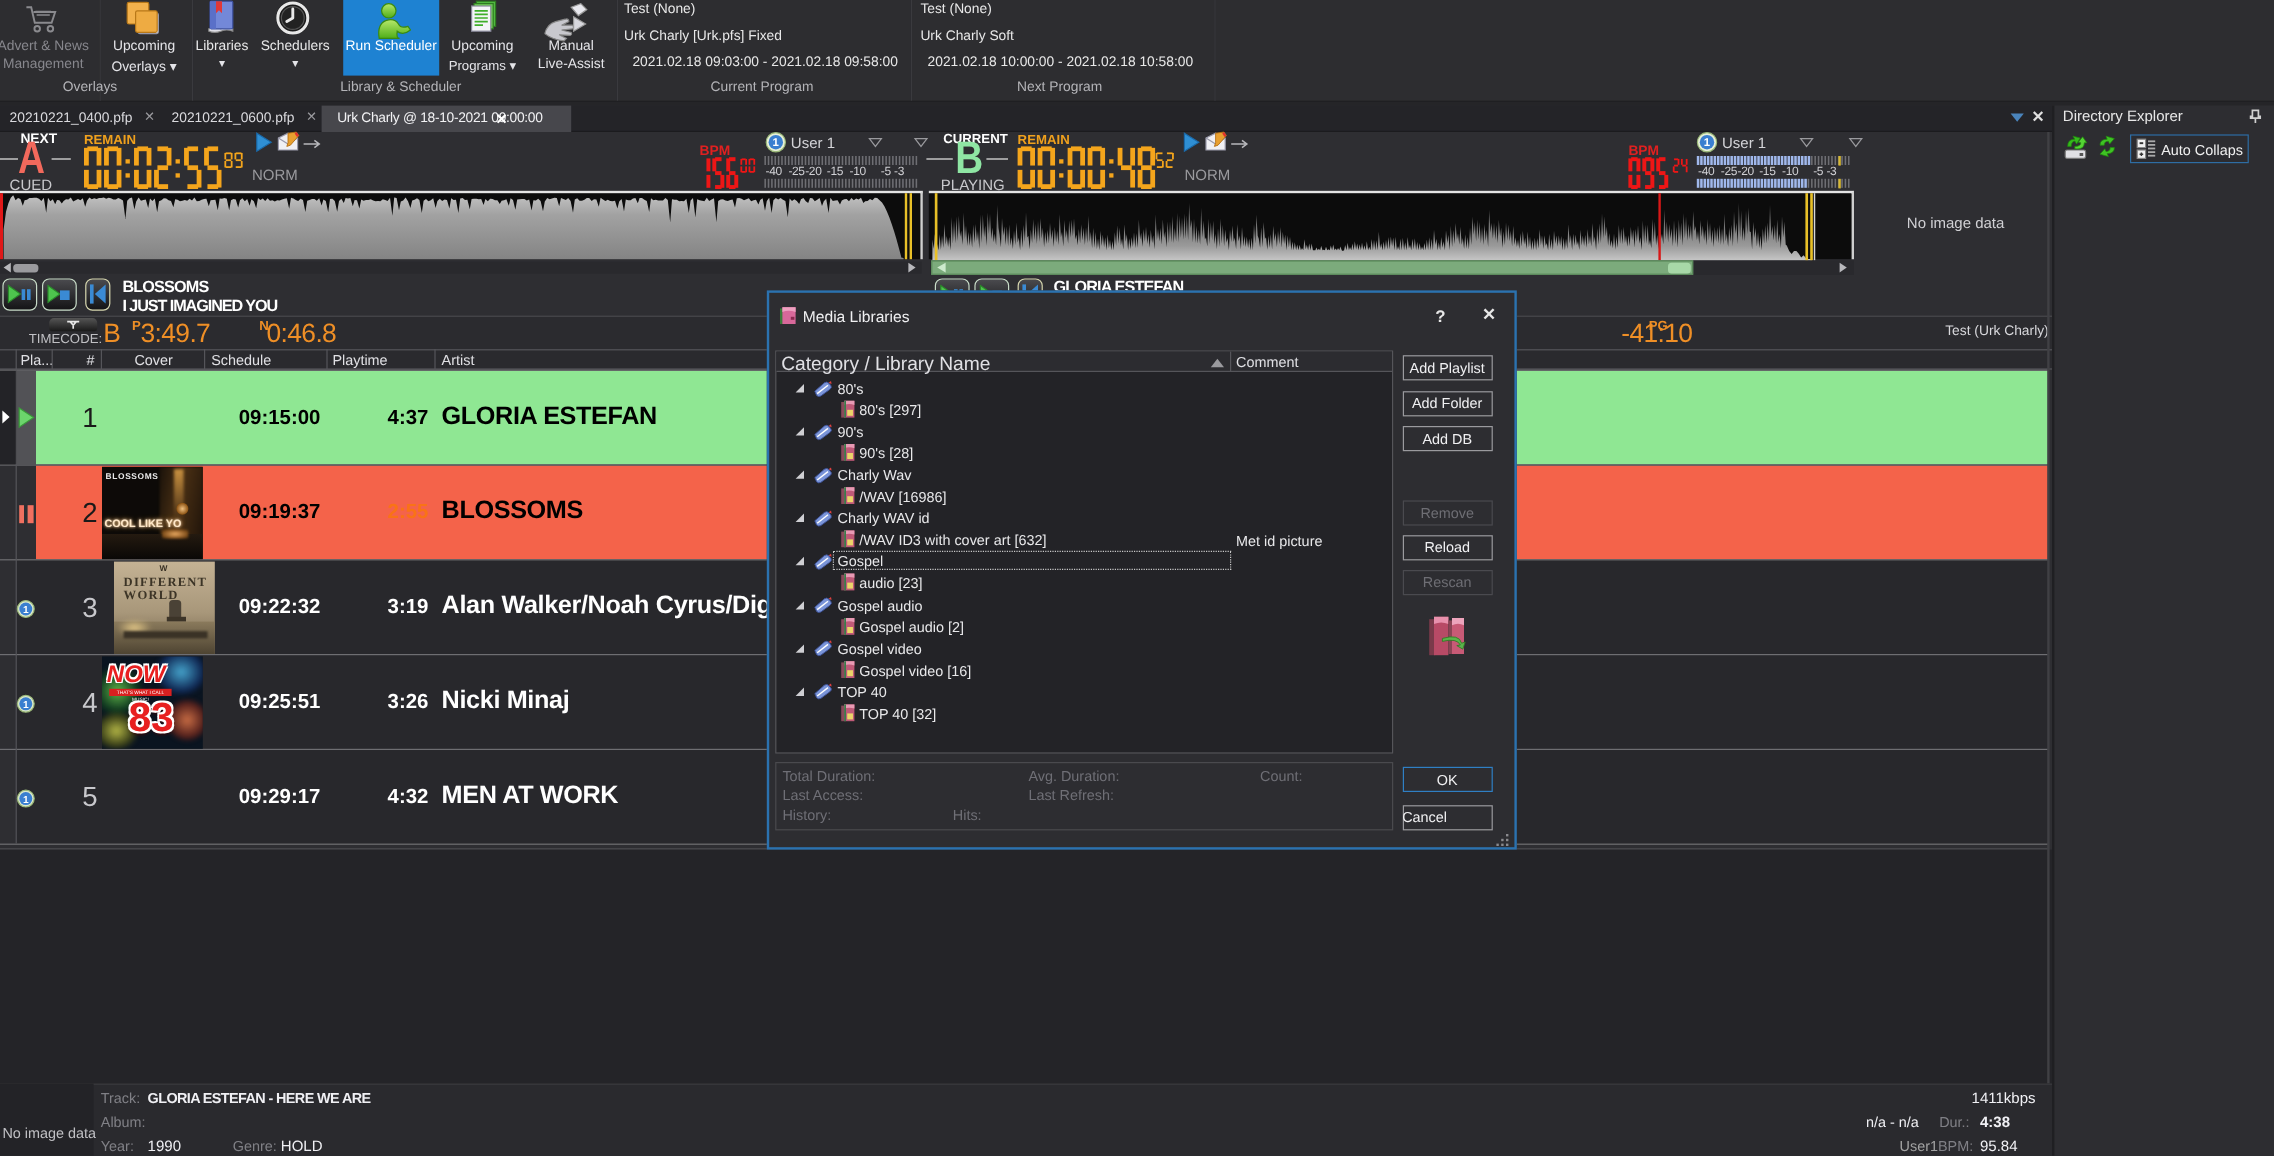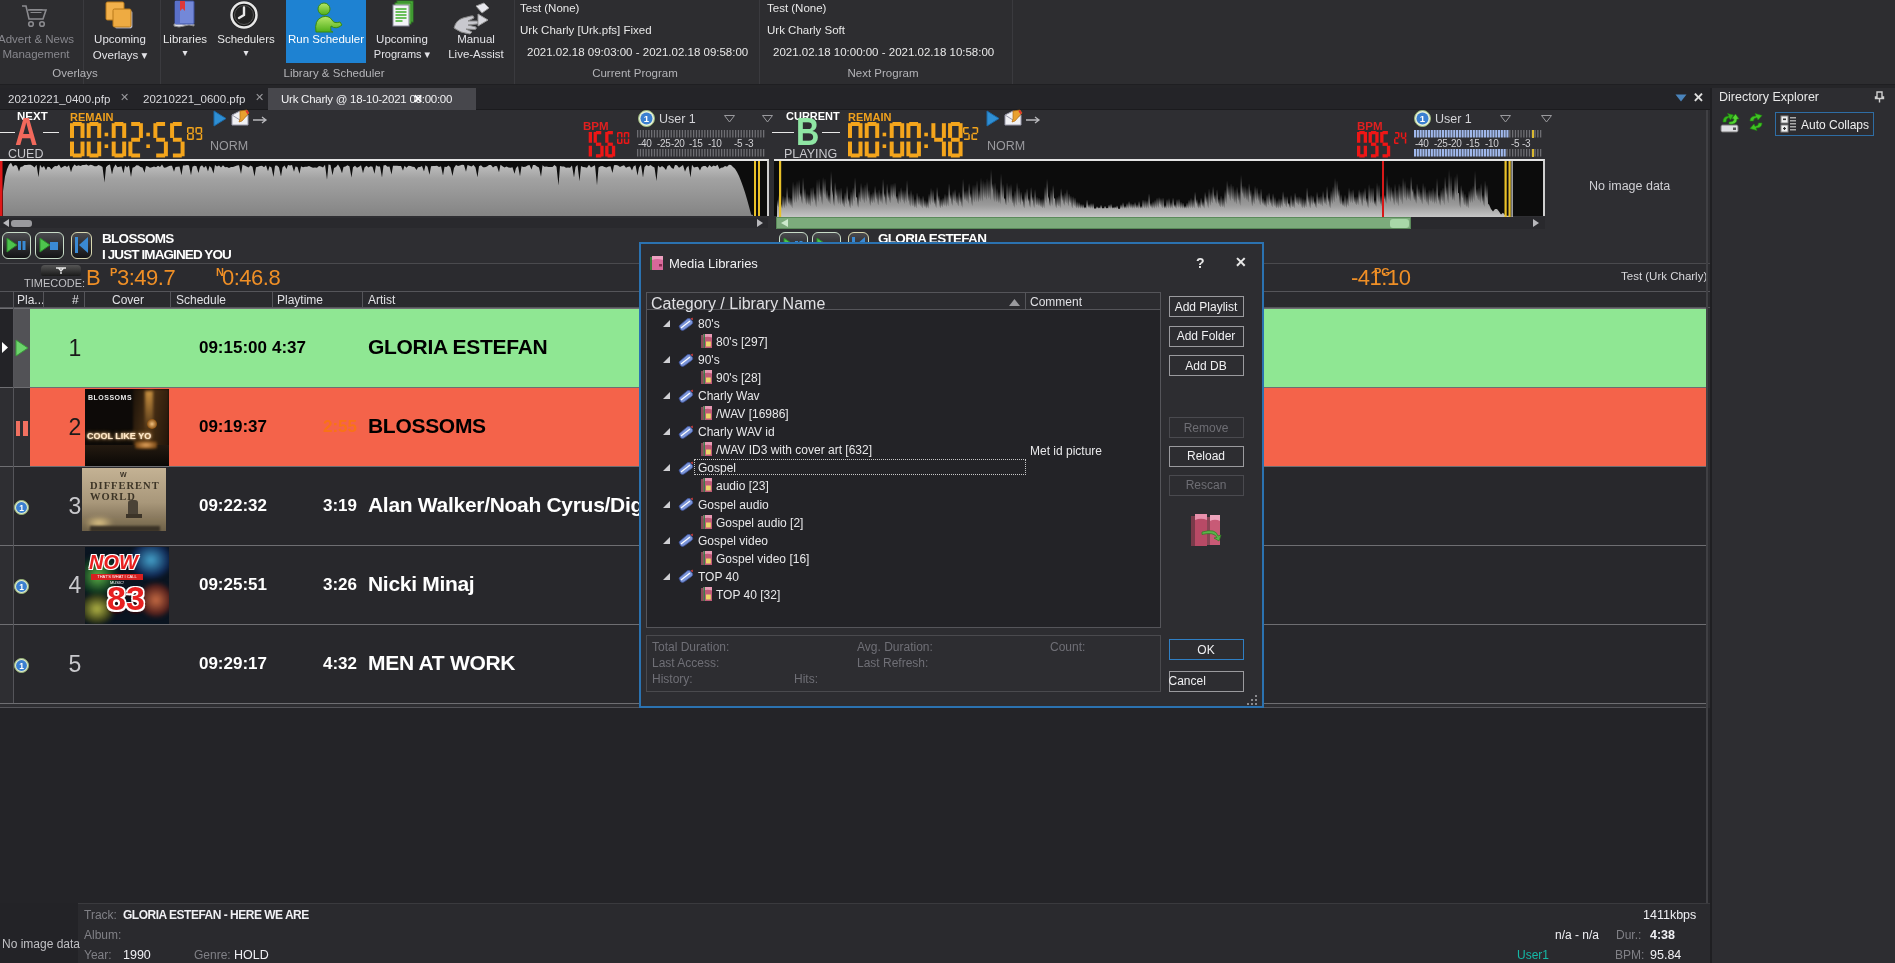--- a/index.html
+++ b/index.html
@@ -711,21 +711,21 @@
     <circle cx="7.5" cy="7.5" r="5.4" fill="#3a7fd0"></circle>
 <text x="7.5" y="10.8" font-size="8.5" font-weight="bold" fill="#fff" text-anchor="middle" font-family="Liberation Sans">1</text>
   </svg>
 <svg style="left:14px;top:658px" width="15" height="15" viewBox="0 0 15 15">
 <circle cx="7.5" cy="7.5" r="7" fill="#dde8cc" stroke="#9ab878"></circle>
     <circle cx="7.5" cy="7.5" r="5.4" fill="#3a7fd0"></circle>
 <text x="7.5" y="10.8" font-size="8.5" font-weight="bold" fill="#fff" text-anchor="middle" font-family="Liberation Sans">1</text>
   </svg>
 <div class="txt" style="left:51px;top:334.5px;width:48px;text-align:center;font-size:23px;color:#1a1a1a">1</div>
 <div class="txt" style="left:170px;top:337.5px;width:97px;text-align:right;font-size:17px;font-weight:bold;color:#000">09:15:00</div>
-<div class="txt" style="left:272px;top:337.5px;width:85px;text-align:left;font-size:17px;font-weight:bold;color:#000">4:37</div>
+<div class="txt" style="left:272px;top:337.5px;width:85px;text-align:right;font-size:17px;font-weight:bold;color:#000">4:37</div>
 <div class="txt" style="left:368px;top:334.5px;font-size:21px;font-weight:bold;letter-spacing:-0.3px;color:#000">GLORIA ESTEFAN</div>
 <div class="txt" style="left:51px;top:413.5px;width:48px;text-align:center;font-size:23px;color:#1a1a1a">2</div>
 <div class="txt" style="left:170px;top:416.5px;width:97px;text-align:right;font-size:17px;font-weight:bold;color:#000">09:19:37</div>
 <div class="txt" style="left:272px;top:416.5px;width:85px;text-align:right;font-size:17px;font-weight:bold;color:#f97316">2:55</div>
 <div class="txt" style="left:368px;top:413.5px;font-size:21px;font-weight:bold;letter-spacing:-0.3px;color:#000">BLOSSOMS</div>
 <div class="txt" style="left:51px;top:492.5px;width:48px;text-align:center;font-size:23px;color:#c8c8cc">3</div>
 <div class="txt" style="left:170px;top:495.5px;width:97px;text-align:right;font-size:17px;font-weight:bold;color:#fff">09:22:32</div>
 <div class="txt" style="left:272px;top:495.5px;width:85px;text-align:right;font-size:17px;font-weight:bold;color:#fff">3:19</div>
 <div class="txt" style="left:368px;top:492.5px;font-size:21px;font-weight:bold;letter-spacing:-0.3px;color:#fff">Alan Walker/Noah Cyrus/Digital Far</div>
 <div class="txt" style="left:51px;top:571.5px;width:48px;text-align:center;font-size:23px;color:#c8c8cc">4</div>
@@ -738,21 +738,21 @@
 <div class="txt" style="left:368px;top:650.5px;font-size:21px;font-weight:bold;letter-spacing:-0.3px;color:#fff">MEN AT WORK</div>
 <div class="ab" style="left:85px;top:388.5px;width:84px;height:77px;background:#0d0a08;overflow:hidden">
 <div class="ab" style="left:48px;top:0;width:36px;height:60px;background:linear-gradient(100deg,#1a120a,#4a3014 45%,#20140a);filter:blur(1px)"></div>
 <div class="ab" style="left:60px;top:2px;width:8px;height:45px;background:linear-gradient(#c89040,#3a2410);filter:blur(1.5px)"></div>
 <div class="ab" style="left:62px;top:30px;width:10px;height:10px;background:radial-gradient(#f0c080,#8a5010 70%,transparent);border-radius:50%"></div>
 <div class="ab" style="left:3px;top:5px;font-size:7px;font-weight:bold;color:#e8e8e8;letter-spacing:0.5px">BLOSSOMS</div>
 <div class="ab" style="left:2px;top:42px;font-size:9px;font-weight:bold;color:#ffe8c8;text-shadow:0 0 4px #ffb050,0 0 2px #fff">COOL LIKE YO</div>
 <div class="ab" style="left:0;top:56px;width:84px;height:21px;background:linear-gradient(#241a10,#0a0806)"></div>
 <div class="ab" style="left:50px;top:52px;width:22px;height:8px;background:radial-gradient(#e8a860,#7a4a18 70%,transparent);filter:blur(1px)"></div>
 </div>
-<div class="ab" style="left:82px;top:467.5px;width:84px;height:63px;background:linear-gradient(#c4b294,#a8977a 55%,#6e5f46);overflow:hidden">
+<div class="ab" style="left:95px;top:467.5px;width:84px;height:77px;background:linear-gradient(#c4b294,#a8977a 55%,#6e5f46);overflow:hidden">
 <div class="ab" style="left:38px;top:3px;font-size:7px;color:#3a3226;font-weight:bold">W</div>
 <div class="ab" style="left:8px;top:12px;font-size:10.5px;font-weight:bold;color:#3c3426;font-family:'Liberation Serif',serif;letter-spacing:1px">DIFFERENT<br>WORLD</div>
 <div class="ab" style="left:46px;top:32px;width:10px;height:16px;background:#4a4236;border-radius:3px 3px 0 0"></div>
 <div class="ab" style="left:44px;top:46px;width:16px;height:4px;background:#3c3428"></div>
 <div class="ab" style="left:0;top:50px;width:84px;height:27px;background:linear-gradient(#8a7a5c,#4e4432)"></div>
 <div class="ab" style="left:2px;top:48px;width:30px;height:14px;background:radial-gradient(#e8cc8a,transparent 70%);filter:blur(2px)"></div>
 <div class="ab" style="left:8px;top:58px;width:70px;height:6px;background:#3a3226;filter:blur(1px)"></div>
 </div>
 <div class="ab" style="left:85px;top:546.5px;width:84px;height:77px;background:#0a1420;overflow:hidden">
 <div class="ab" style="left:-8px;top:8px;width:42px;height:42px;background:radial-gradient(rgba(110,210,80,0.85),rgba(20,90,30,0.5) 55%,transparent 75%);border-radius:50%;filter:blur(2px)"></div>
@@ -770,21 +770,21 @@
 <div class="txt" style="left:123px;top:908px;font-size:12px;font-weight:bold;letter-spacing:-0.5px;color:#f0f0f4">GLORIA ESTEFAN - HERE WE ARE</div>
 <div class="txt" style="left:84px;top:928px;font-size:12px;color:#808086">Album:</div>
 <div class="txt" style="left:84px;top:948px;font-size:12px;color:#808086">Year:</div>
 <div class="txt" style="left:123px;top:948px;font-size:12.5px;color:#f0f0f4">1990</div>
 <div class="txt" style="left:194px;top:948px;font-size:12px;color:#808086">Genre:</div>
 <div class="txt" style="left:234px;top:948px;font-size:12.5px;color:#f0f0f4">HOLD</div>
 <div class="txt" style="left:1643px;top:908px;font-size:12.5px;color:#f0f0f4">1411kbps</div>
 <div class="txt" style="left:1555px;top:928px;font-size:12px;color:#f0f0f4">n/a - n/a</div>
 <div class="txt" style="left:1616px;top:928px;font-size:12px;color:#808086">Dur.:</div>
 <div class="txt" style="left:1650px;top:928px;font-size:12.5px;font-weight:bold;color:#f0f0f4">4:38</div>
-<div class="txt" style="left:1517px;top:948px;font-size:12px;color:#14b8a6">User1</div>
+<div class="txt" style="left:1583px;top:948px;font-size:12px;color:#a3a3a3">User1</div>
 <div class="txt" style="left:1615px;top:948px;font-size:12px;color:#808086">BPM:</div>
 <div class="txt" style="left:1650px;top:948px;font-size:12.5px;color:#f0f0f4">95.84</div>
 <div class="ab" style="left:638.5px;top:242px;width:625px;height:466px;background:#2d2d31;border:2px solid #2b72b0"></div>
 <svg style="left:650px;top:255px" width="15" height="16" viewBox="0 0 15 16">
 <rect x="0" y="2" width="4" height="13" fill="#3a7a3a"></rect>
 <rect x="2" y="1" width="11" height="14" fill="#d8689a"></rect>
 <path d="M2 1 h11 v4 q-6 -2 -11 0 Z" fill="#eda0c0"></path>
 <rect x="9" y="9" width="3" height="2.5" fill="#8a2a50"></rect>
 </svg>
 <div class="txt" style="left:669px;top:256px;font-size:13px;color:#f0f0f2">Media Libraries</div>

